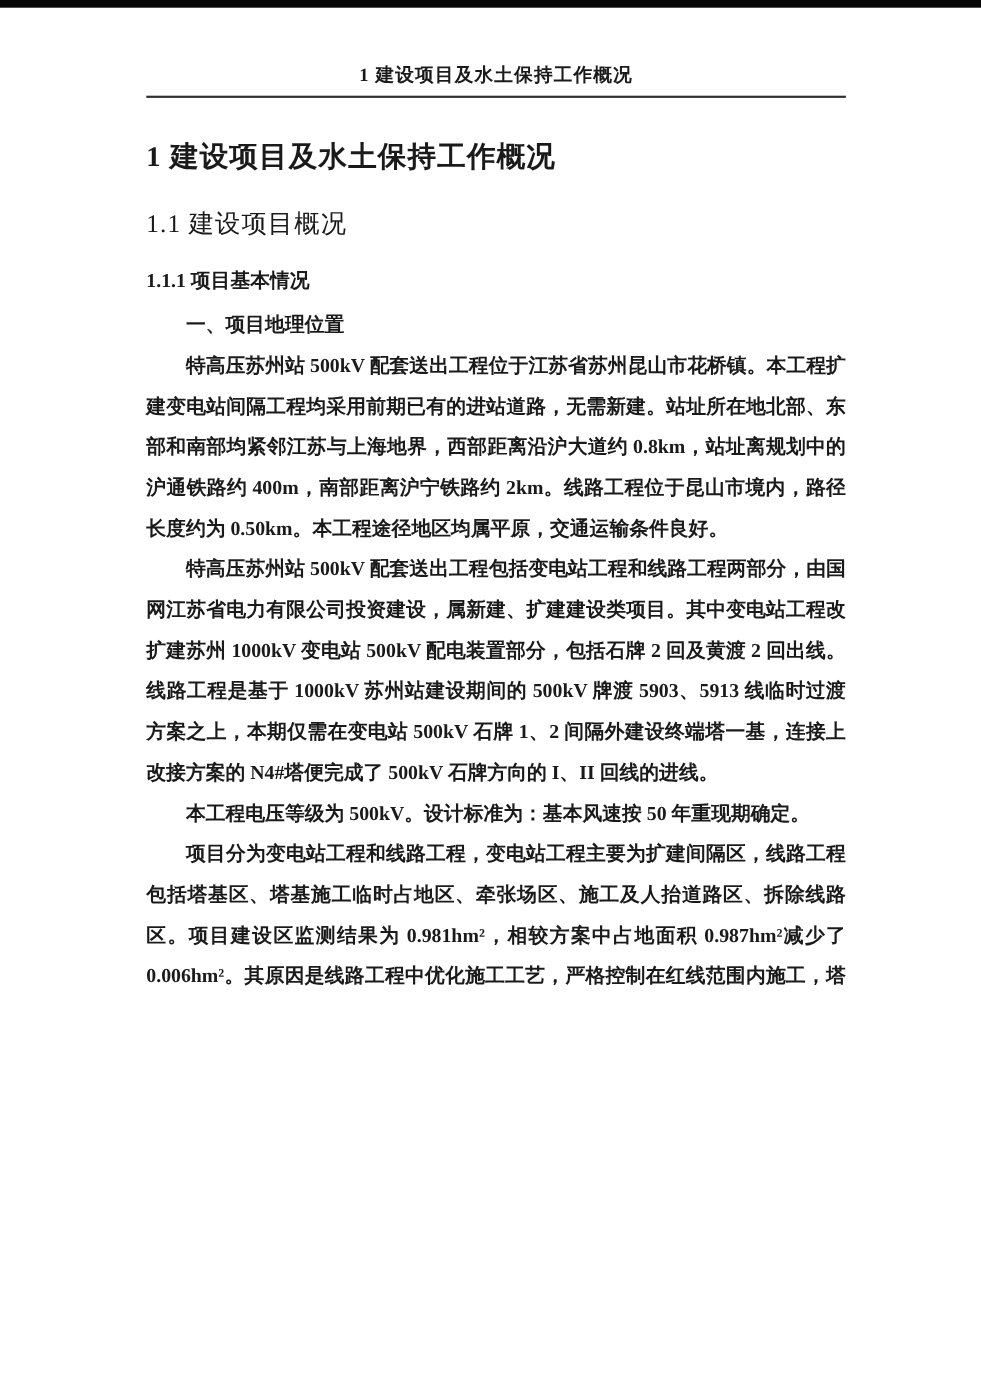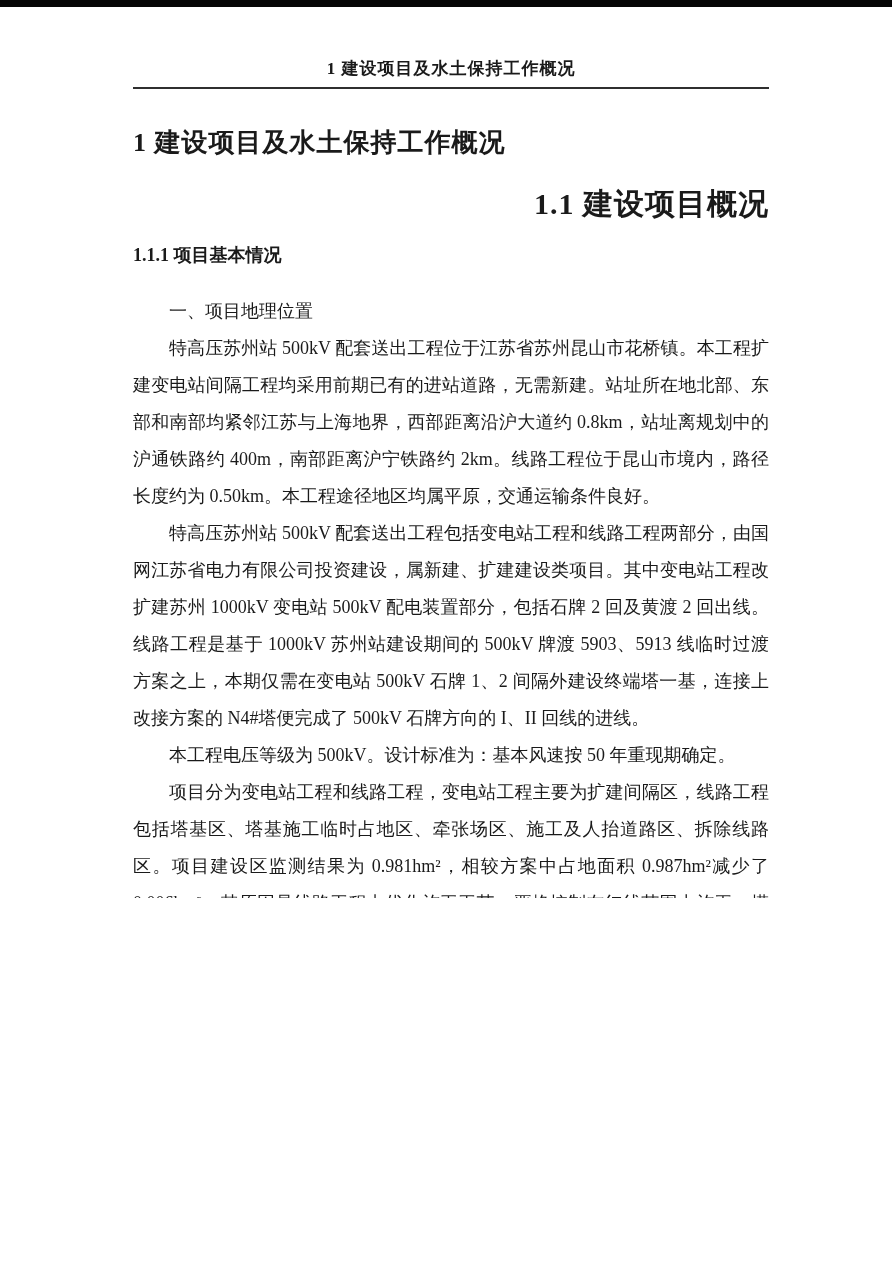--- a/index.html
+++ b/index.html
@@ -44,34 +44,34 @@
   }
   h1.chapter-title {
     margin: 38px 0 0 0;
     font-size: 26px;
     font-weight: bold;
     line-height: 32px;
     letter-spacing: 1px;
   }
   h2.section-title {
     margin: 31px 0 0 0;
-    font-size: 30px;
-    font-weight: bold;
+    font-size: 23px;
+    font-weight: normal;
     line-height: 28px;
     letter-spacing: 1px;
-    text-align: right;
   }
   h3.subsection-title {
     margin: 25px 0 0 0;
     font-size: 18px;
     font-weight: bold;
     line-height: 24px;
   }
   .body-text {
-    margin-top: 26px;
+    margin-top: 10px;
+    font-weight: bold;
   }
   .body-text p {
     margin: 0;
     font-size: 18px;
     line-height: 37px;
     text-align: justify;
     text-justify: inter-ideograph;
     text-indent: 2em;
   }
   .page-footer {

